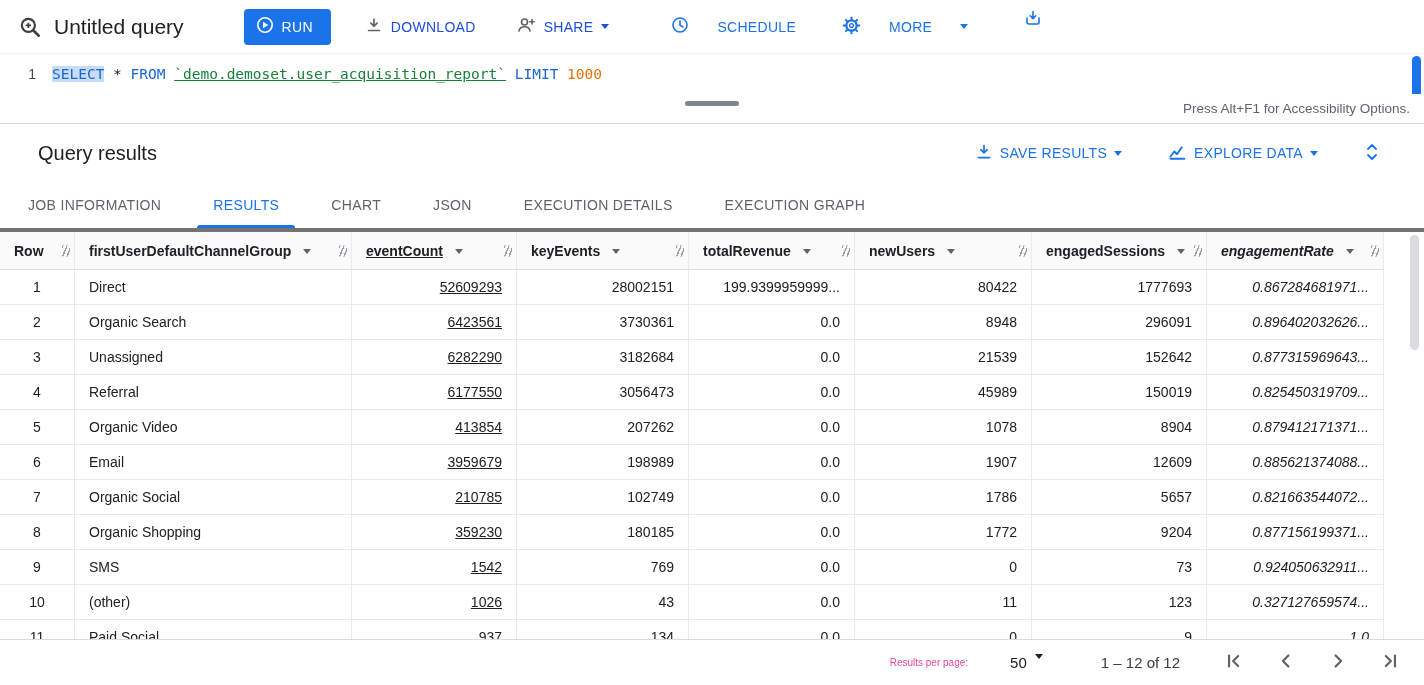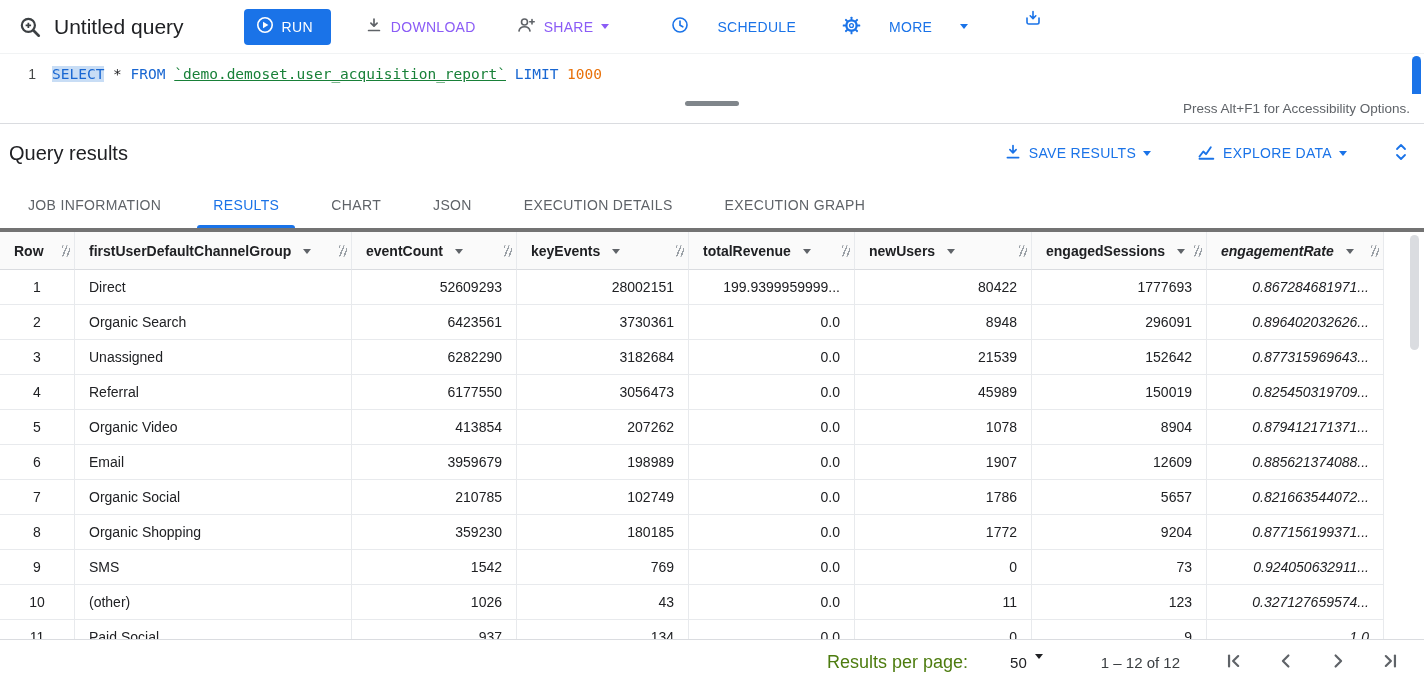--- a/index.html
+++ b/index.html
@@ -5,21 +5,21 @@
   * { margin:0; padding:0; box-sizing:border-box; }
   html,body { background:#fff; }
   body { font-family:"Liberation Sans", sans-serif; color:#202124; }
   .page { width:1424px; height:685px; display:flex; flex-direction:column; overflow:hidden; background:#fff; position:relative; }
 
   
   .toolbar { flex:0 0 54px; display:flex; align-items:center; padding:0 14px; background:#fff; border-bottom:1px solid #f1f3f4; }
   .q-icon { width:28px; height:28px; display:flex; align-items:center; justify-content:center; margin:0 10px 0 2px; }
   .query-title { font-size:21px; font-weight:500; color:#202124; margin-right:60px; white-space:nowrap; }
   .btn { display:inline-flex; align-items:center; gap:8px; height:36px; border:none; background:transparent;
-         font-family:inherit; font-size:14px; font-weight:500; letter-spacing:.3px; color:#8b5cf6;
+         font-family:inherit; font-size:14px; font-weight:500; letter-spacing:.3px; color:#1d4ed8;
          padding:0 12px; border-radius:4px; cursor:pointer; white-space:nowrap; }
   .btn.blue { color:#1a73e8;gap:28px; }
   .run-btn { background:#1a73e8; color:#fff; padding:0 18px 0 12px; margin-right:22px; }
   .toolbar .gap { margin-left:16px; }
   .caret { display:inline-block; width:0; height:0; border-left:4.5px solid transparent; border-right:4.5px solid transparent; border-top:5.5px solid currentColor; }
 
   
   .editor { flex:0 0 70px; position:relative; background:#fff; }
   .code-row { display:flex; align-items:center; height:32px; padding-top:7px; font-family:"DejaVu Sans Mono","Liberation Mono",monospace; font-size:14.5px; }
   .gutter { flex:0 0 52px; text-align:right; padding-right:16px; color:#444746; font-size:14px; font-family:"Liberation Sans",sans-serif; }
@@ -28,21 +28,21 @@
   .tok-kw { color:#1967d2; }
   .tok-plain { color:#202124; }
   .tok-table { color:#188038; text-decoration:underline; cursor:pointer; }
   .tok-num { color:#e8710a; }
   .editor-scrollbar { position:absolute; top:2px; right:3px; width:9px; height:44px; background:#1a73e8; border-radius:4.5px; cursor:pointer; }
   .editor-strip { position:absolute; left:0; right:0; bottom:0; height:30px; border-bottom:1px solid #dadce0; display:flex; align-items:center; justify-content:flex-end; padding-right:14px; background:#fff; }
   .divider-handle { position:absolute; left:50%; transform:translateX(-50%); top:7px; width:54px; height:5px; border-radius:2.5px; background:#80868b; cursor:row-resize; }
   .a11y-hint { color:#5f6368; font-size:13.5px; }
 
   
-  .results-header { flex:0 0 58px; display:flex; align-items:center; padding:0 9px; background:#fff; }
+  .results-header { flex:0 0 58px; display:flex; align-items:center; padding:0 38px; background:#fff; }
   .results-title { font-size:20px; color:#202124; flex:1; }
   .action-btn { display:inline-flex; align-items:center; gap:7px; color:#1a73e8; font-size:14px; font-weight:500; letter-spacing:.3px; background:none; border:none; font-family:inherit; cursor:pointer; white-space:nowrap; }
   .action-btn + .action-btn { margin-left:46px; }
   .unfold-btn { margin-left:46px; margin-right:6px; background:none; border:none; cursor:pointer; display:flex; align-items:center; }
 
   
   .tabs { flex:0 0 50px; display:flex; align-items:stretch; border-bottom:4px solid #737373; padding-left:2px; background:#fff; }
   .tab { display:flex; align-items:center; padding:0 26px; font-size:14px; font-weight:500; letter-spacing:.35px; color:#5f6368; cursor:pointer; position:relative; white-space:nowrap; }
   .tab.active { color:#1a73e8; }
   .tab.active::after { content:""; position:absolute; left:10px; right:10px; bottom:0; height:3px; background:#1a73e8; border-radius:3px 3px 0 0; }
@@ -50,30 +50,30 @@
   
   .grid-wrap { flex:1 1 auto; overflow:hidden; position:relative; background:#fff; }
   table.grid { border-collapse:separate; border-spacing:0; table-layout:fixed; width:1384px; }
   .grid th { height:38px; background:#fafafa; font-size:14px; font-weight:700; color:#202124; text-align:left;
              position:relative; border-bottom:1px solid #dadce0; border-right:1px solid #e8eaed;
              padding:0 14px; white-space:nowrap; overflow:hidden; cursor:pointer; }
   .grid td { height:35px; font-size:14px; color:#202124; border-bottom:1px solid #e8eaed; border-right:1px solid #e8eaed;
              padding:0 14px; white-space:nowrap; overflow:hidden; background:#fff; }
   td.num { text-align:right; }
   td.rownum { text-align:center; padding:0 8px; }
-  .col-0 { width:75px; } .col-1 { width:277px; } .col-2 { width:165px; } .col-3 { width:172px; }
+  .col-0 { width:75px; } .col-1 { width:277px; } .col-2 { width:165px;text-decoration:underline; } .col-3 { width:172px; }
   .col-4 { width:166px; } .col-5 { width:177px; } .col-6 { width:175px; } .col-7 { width:177px;font-style:italic; }
   .th-caret { margin-left:12px; color:#5f6368; vertical-align:2px; }
   .resize-handle { position:absolute; right:4px; top:50%; transform:translateY(-50%); width:8px; height:11px;
                    background:repeating-linear-gradient(112deg,#9aa0a6 0 1.4px,transparent 1.4px 4px); cursor:col-resize; }
   .v-scrollbar { position:absolute; top:3px; right:5px; width:9px; height:115px; background:#dadce0; border-radius:4.5px; cursor:pointer; }
 
   
   .footer { flex:0 0 46px; border-top:1px solid #dadce0; display:flex; align-items:center; justify-content:flex-end; background:#fff; padding-right:20px; position:relative; z-index:2; }
-  .rpp-label { font-size:18px; color:#4d7c0f; }
+  .rpp-label { font-size:10px; color:#ec4899; }
   .page-size { display:flex; align-items:flex-start; gap:8px; margin-left:42px; font-size:15px; color:#202124; cursor:pointer; background:none; border:none; font-family:inherit; }
   .page-size .caret { color:#202124; }
   .range { margin-left:58px; font-size:15px; color:#3c4043; white-space:nowrap; }
   .nav-icons { display:flex; margin-left:40px; gap:24px; }
   .nav-btn { width:28px; height:28px; display:flex; align-items:center; justify-content:center; background:none; border:none; cursor:pointer; }
 </style>
 </head>
 <body>
 
 <div class="page">

